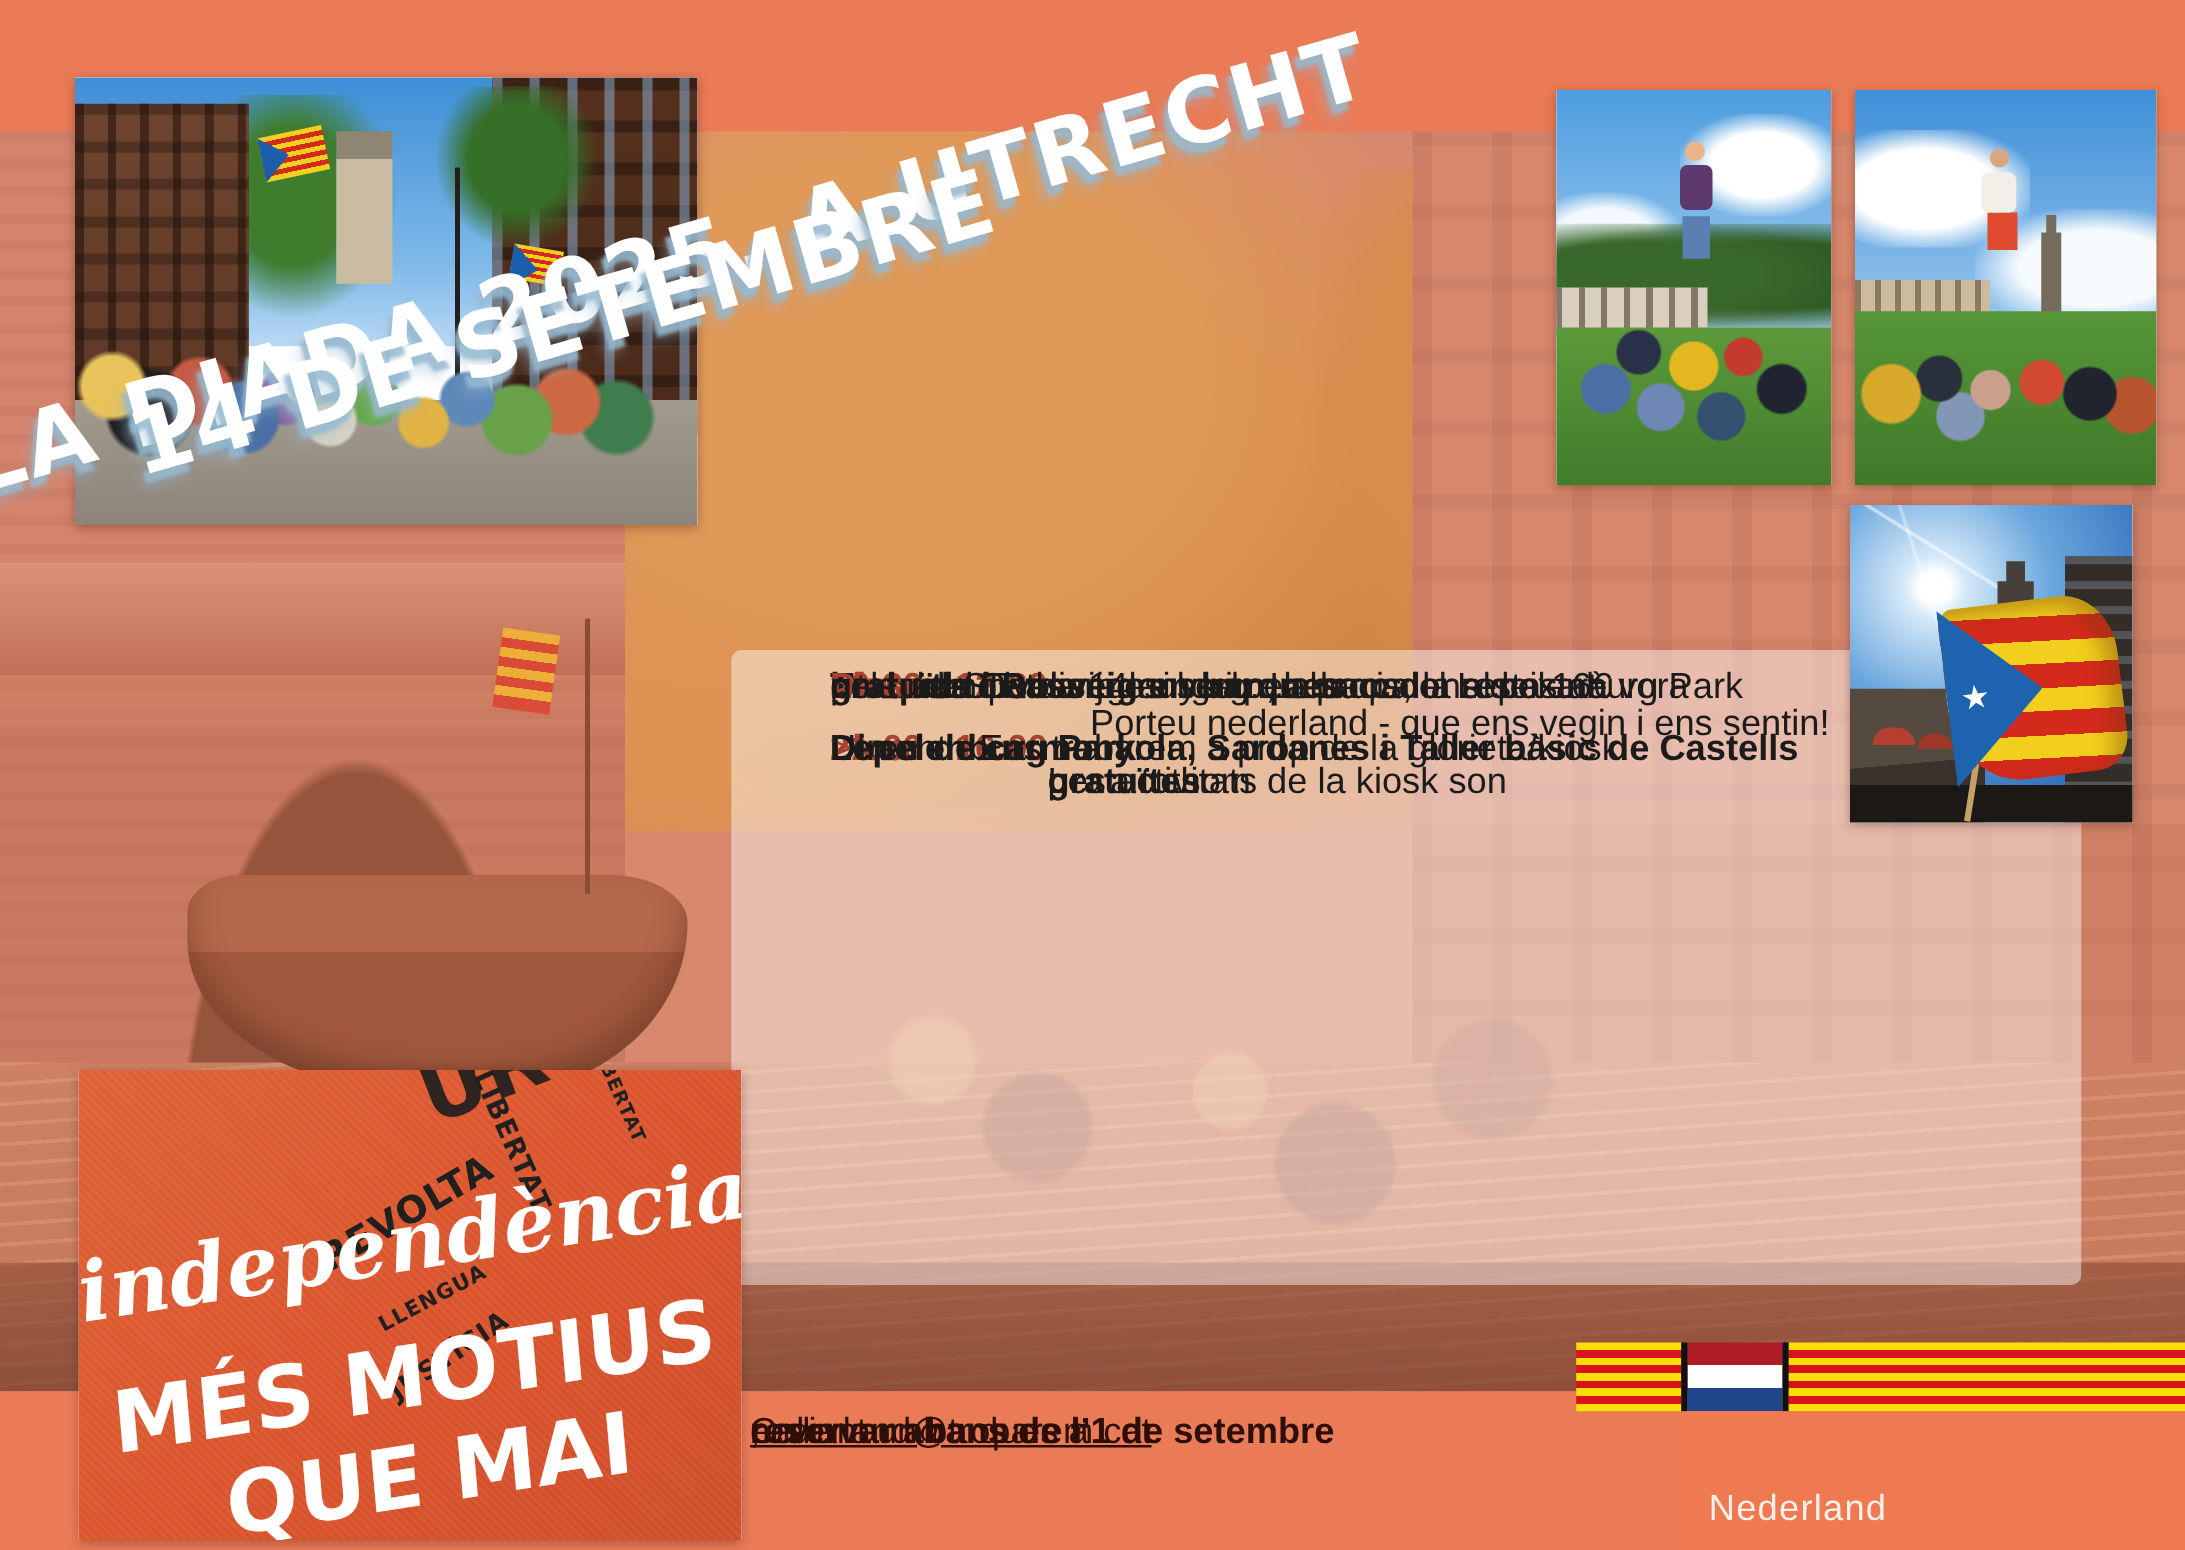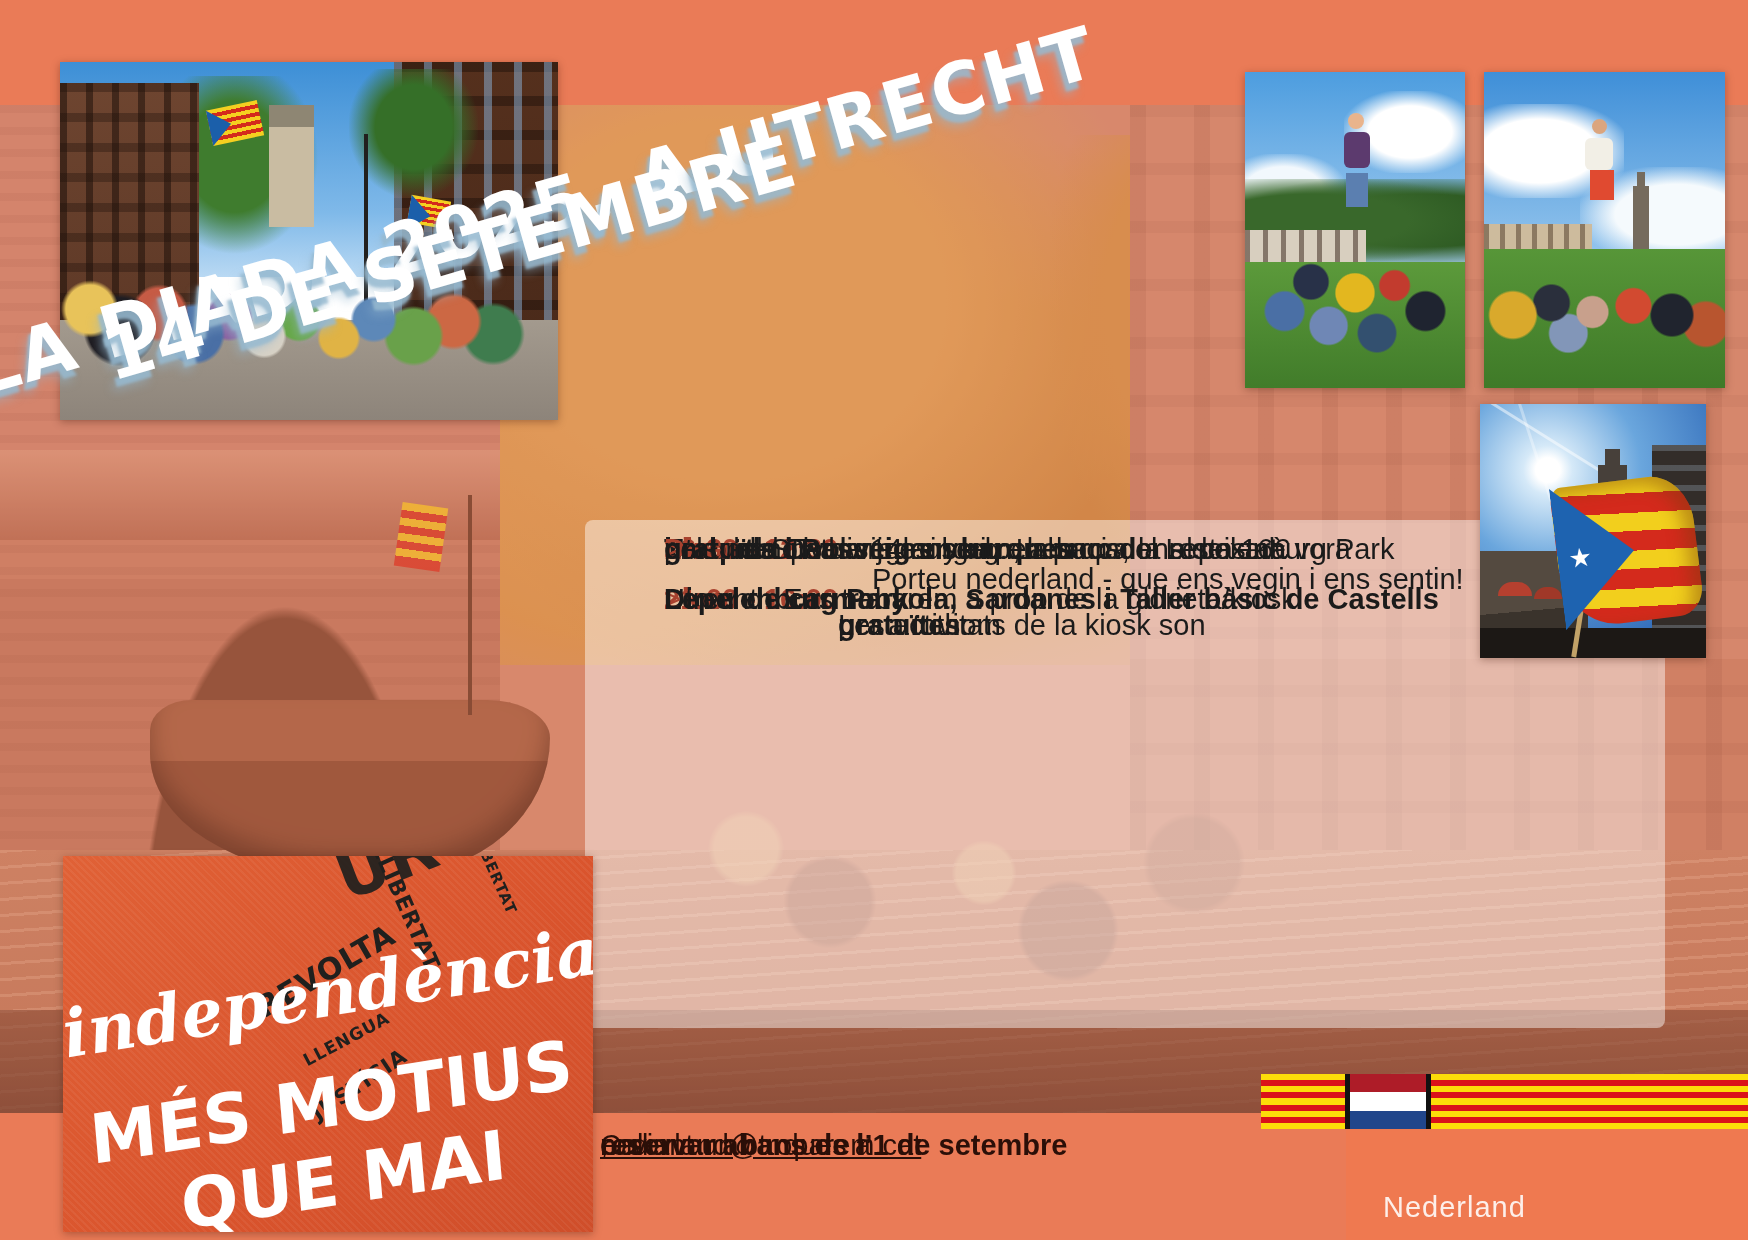--- a/index.html
+++ b/index.html
@@ -254,21 +254,21 @@
     background:linear-gradient(180deg,#FCDD09 0 11.11%,#DA121A 11.11% 22.22%,#FCDD09 22.22% 33.33%,#DA121A 33.33% 44.44%,#FCDD09 44.44% 55.55%,#DA121A 55.55% 66.66%,#FCDD09 66.66% 77.77%,#DA121A 77.77% 88.88%,#FCDD09 88.88% 100%); }
   #senyera-left { left:1261px; width:84px; }
   #senyera-right { left:1431px; width:317px; }
   #dutch-flag { left:1345px; top:1074px; width:86px; height:55px; z-index:6;
     background:linear-gradient(180deg,#AE1C28 0 33.4%,#FFFFFF 33.4% 66.7%,#21468B 66.7% 100%);
     border-left:5px solid #111; border-right:5px solid #111; }
   #logo-box { left:1346px; top:1129px; width:402px; height:111px; background:#EF7950; z-index:6; }
   .logo-brand { position:absolute; left:18px; top:-12px; color:#ffffff;
     font-family:"Liberation Sans", sans-serif; font-weight:bold; font-size:64px; letter-spacing:-1px; }
   .logo-region { position:absolute; left:21px; top:62px; color:rgba(255,255,255,0.88);
-    font-family:"Liberation Sans", sans-serif; font-weight:normal; font-size:29px; letter-spacing:1px;margin-left:16px; }
+    font-family:"Liberation Sans", sans-serif; font-weight:normal; font-size:29px; letter-spacing:1px; }
 </style>
 </head>
 <body>
 
 <div id="poster">
 
   <div class="bg-layer">
     <div class="bg-trees-gold" style="position:absolute"></div>
     <div class="bg-trees-gold2" style="position:absolute"></div>
     <div class="bg-bridge" style="position:absolute"></div>

